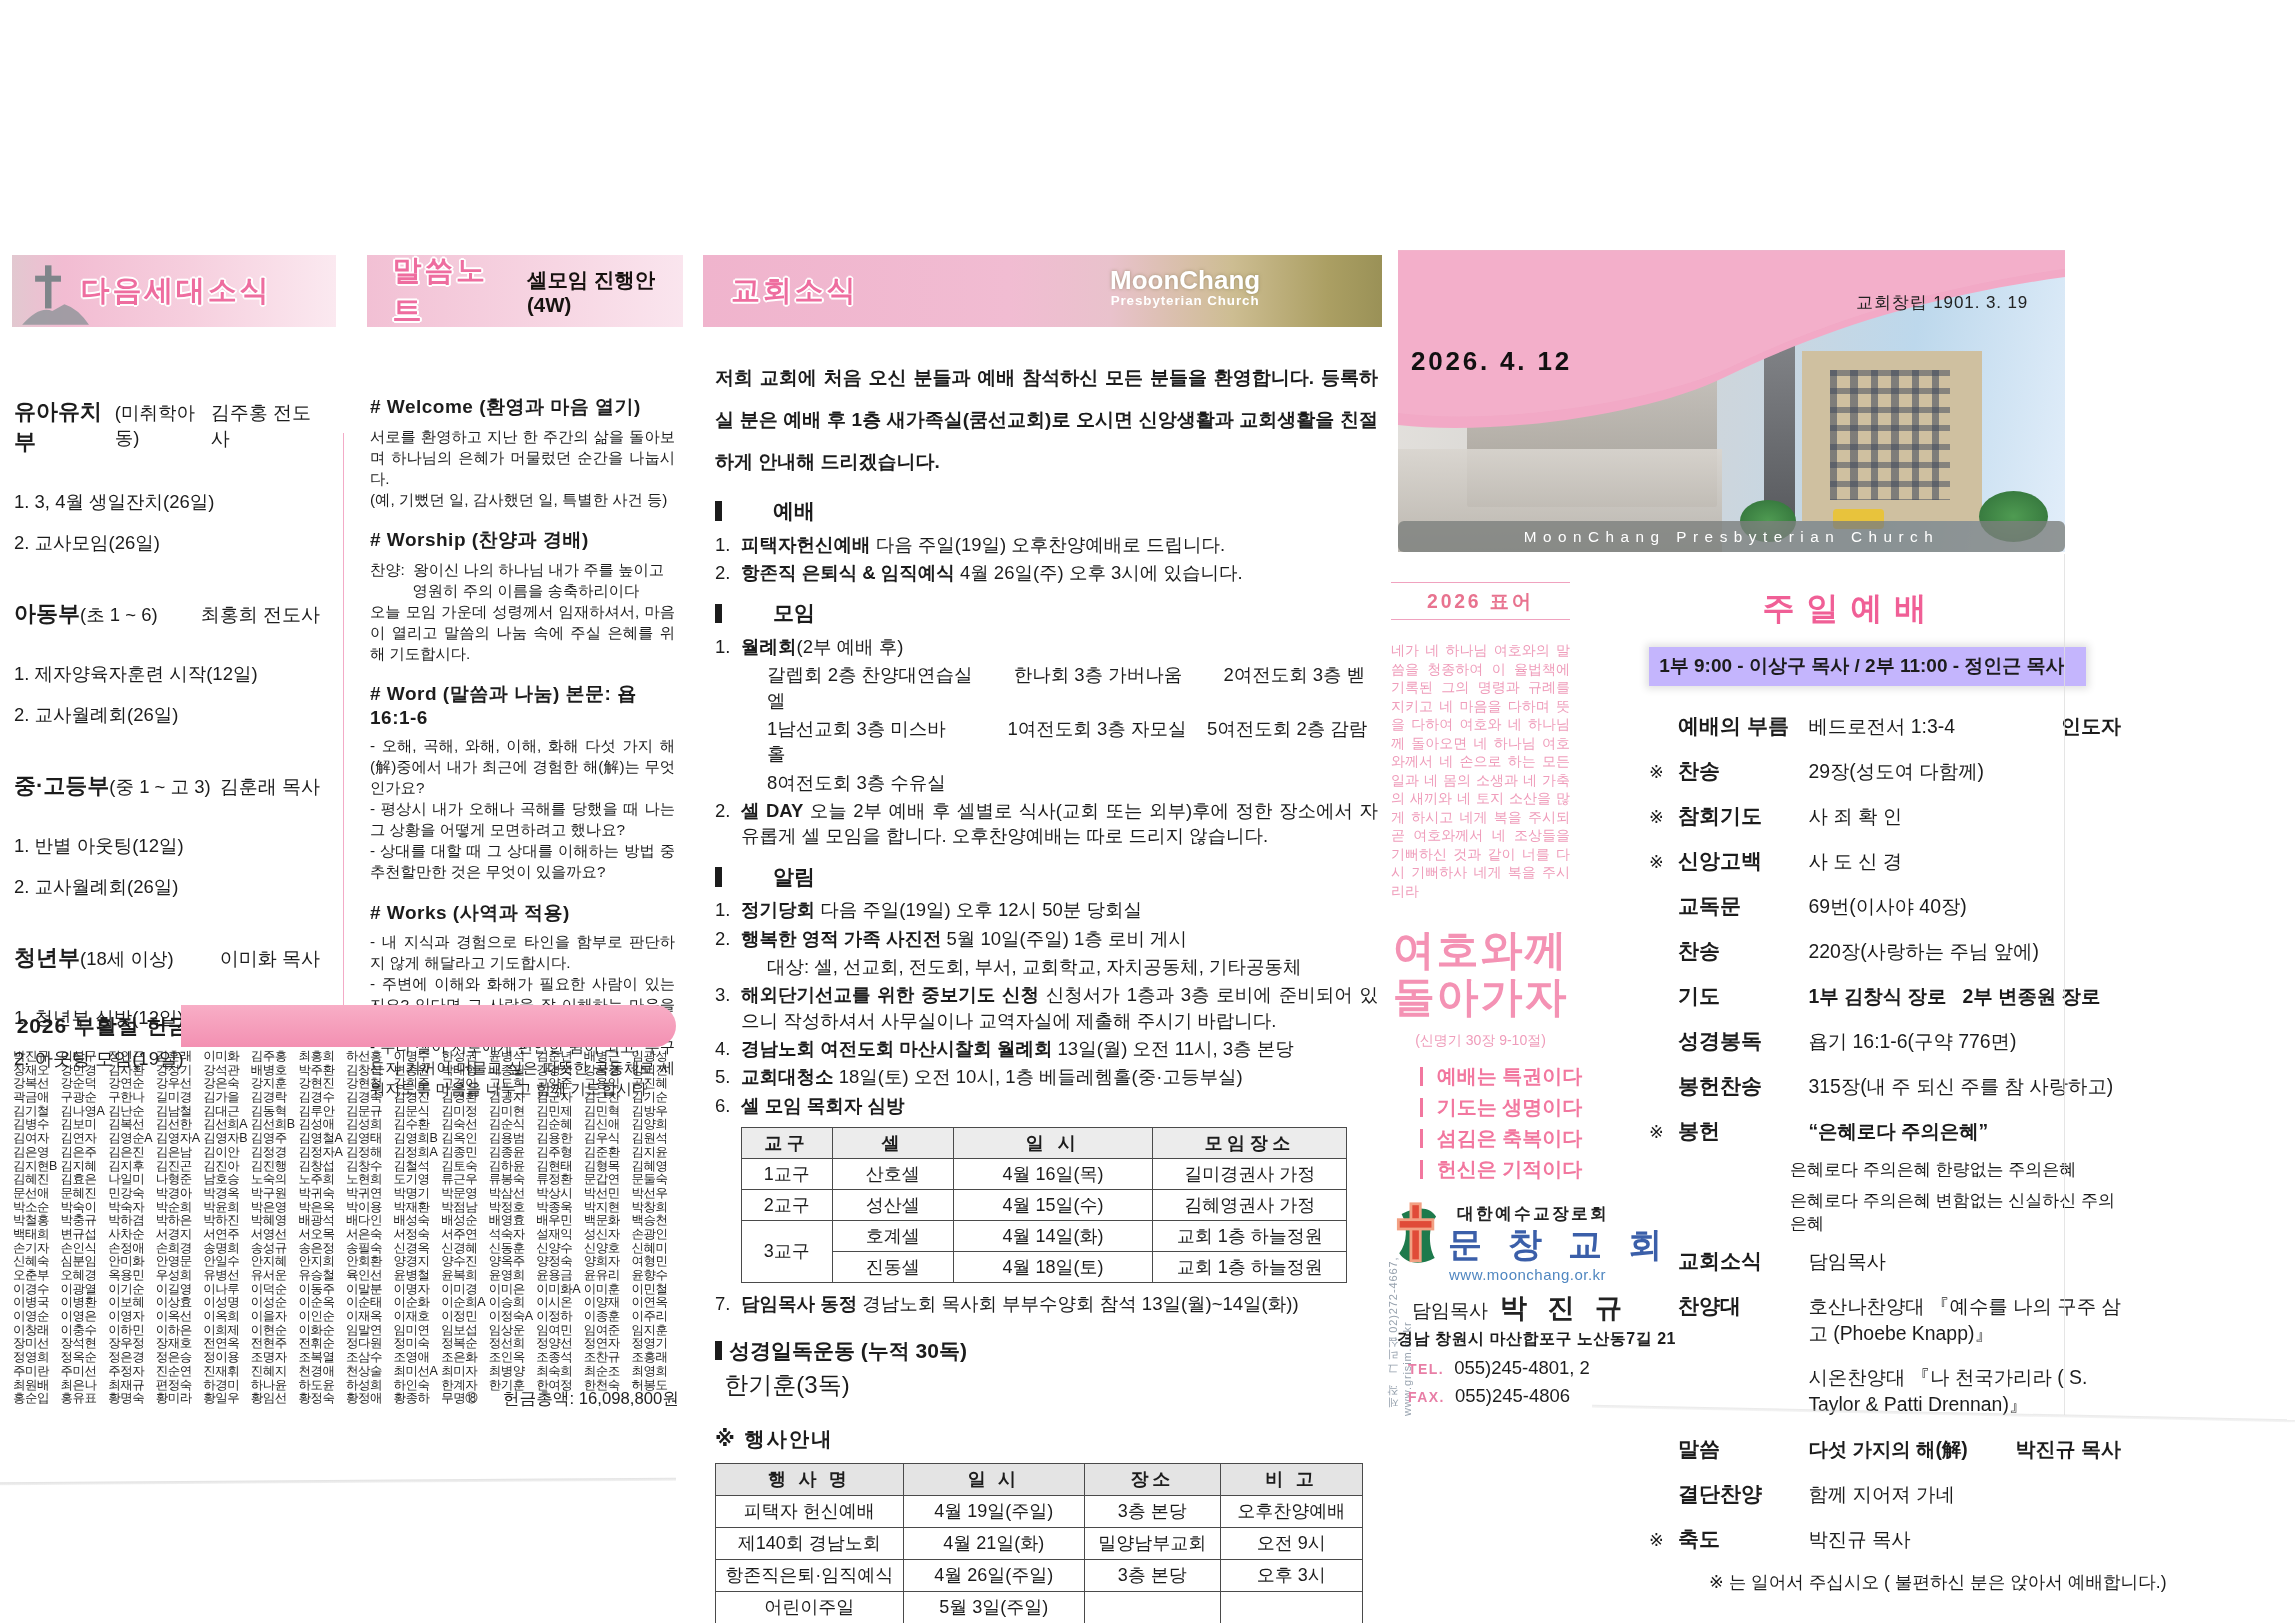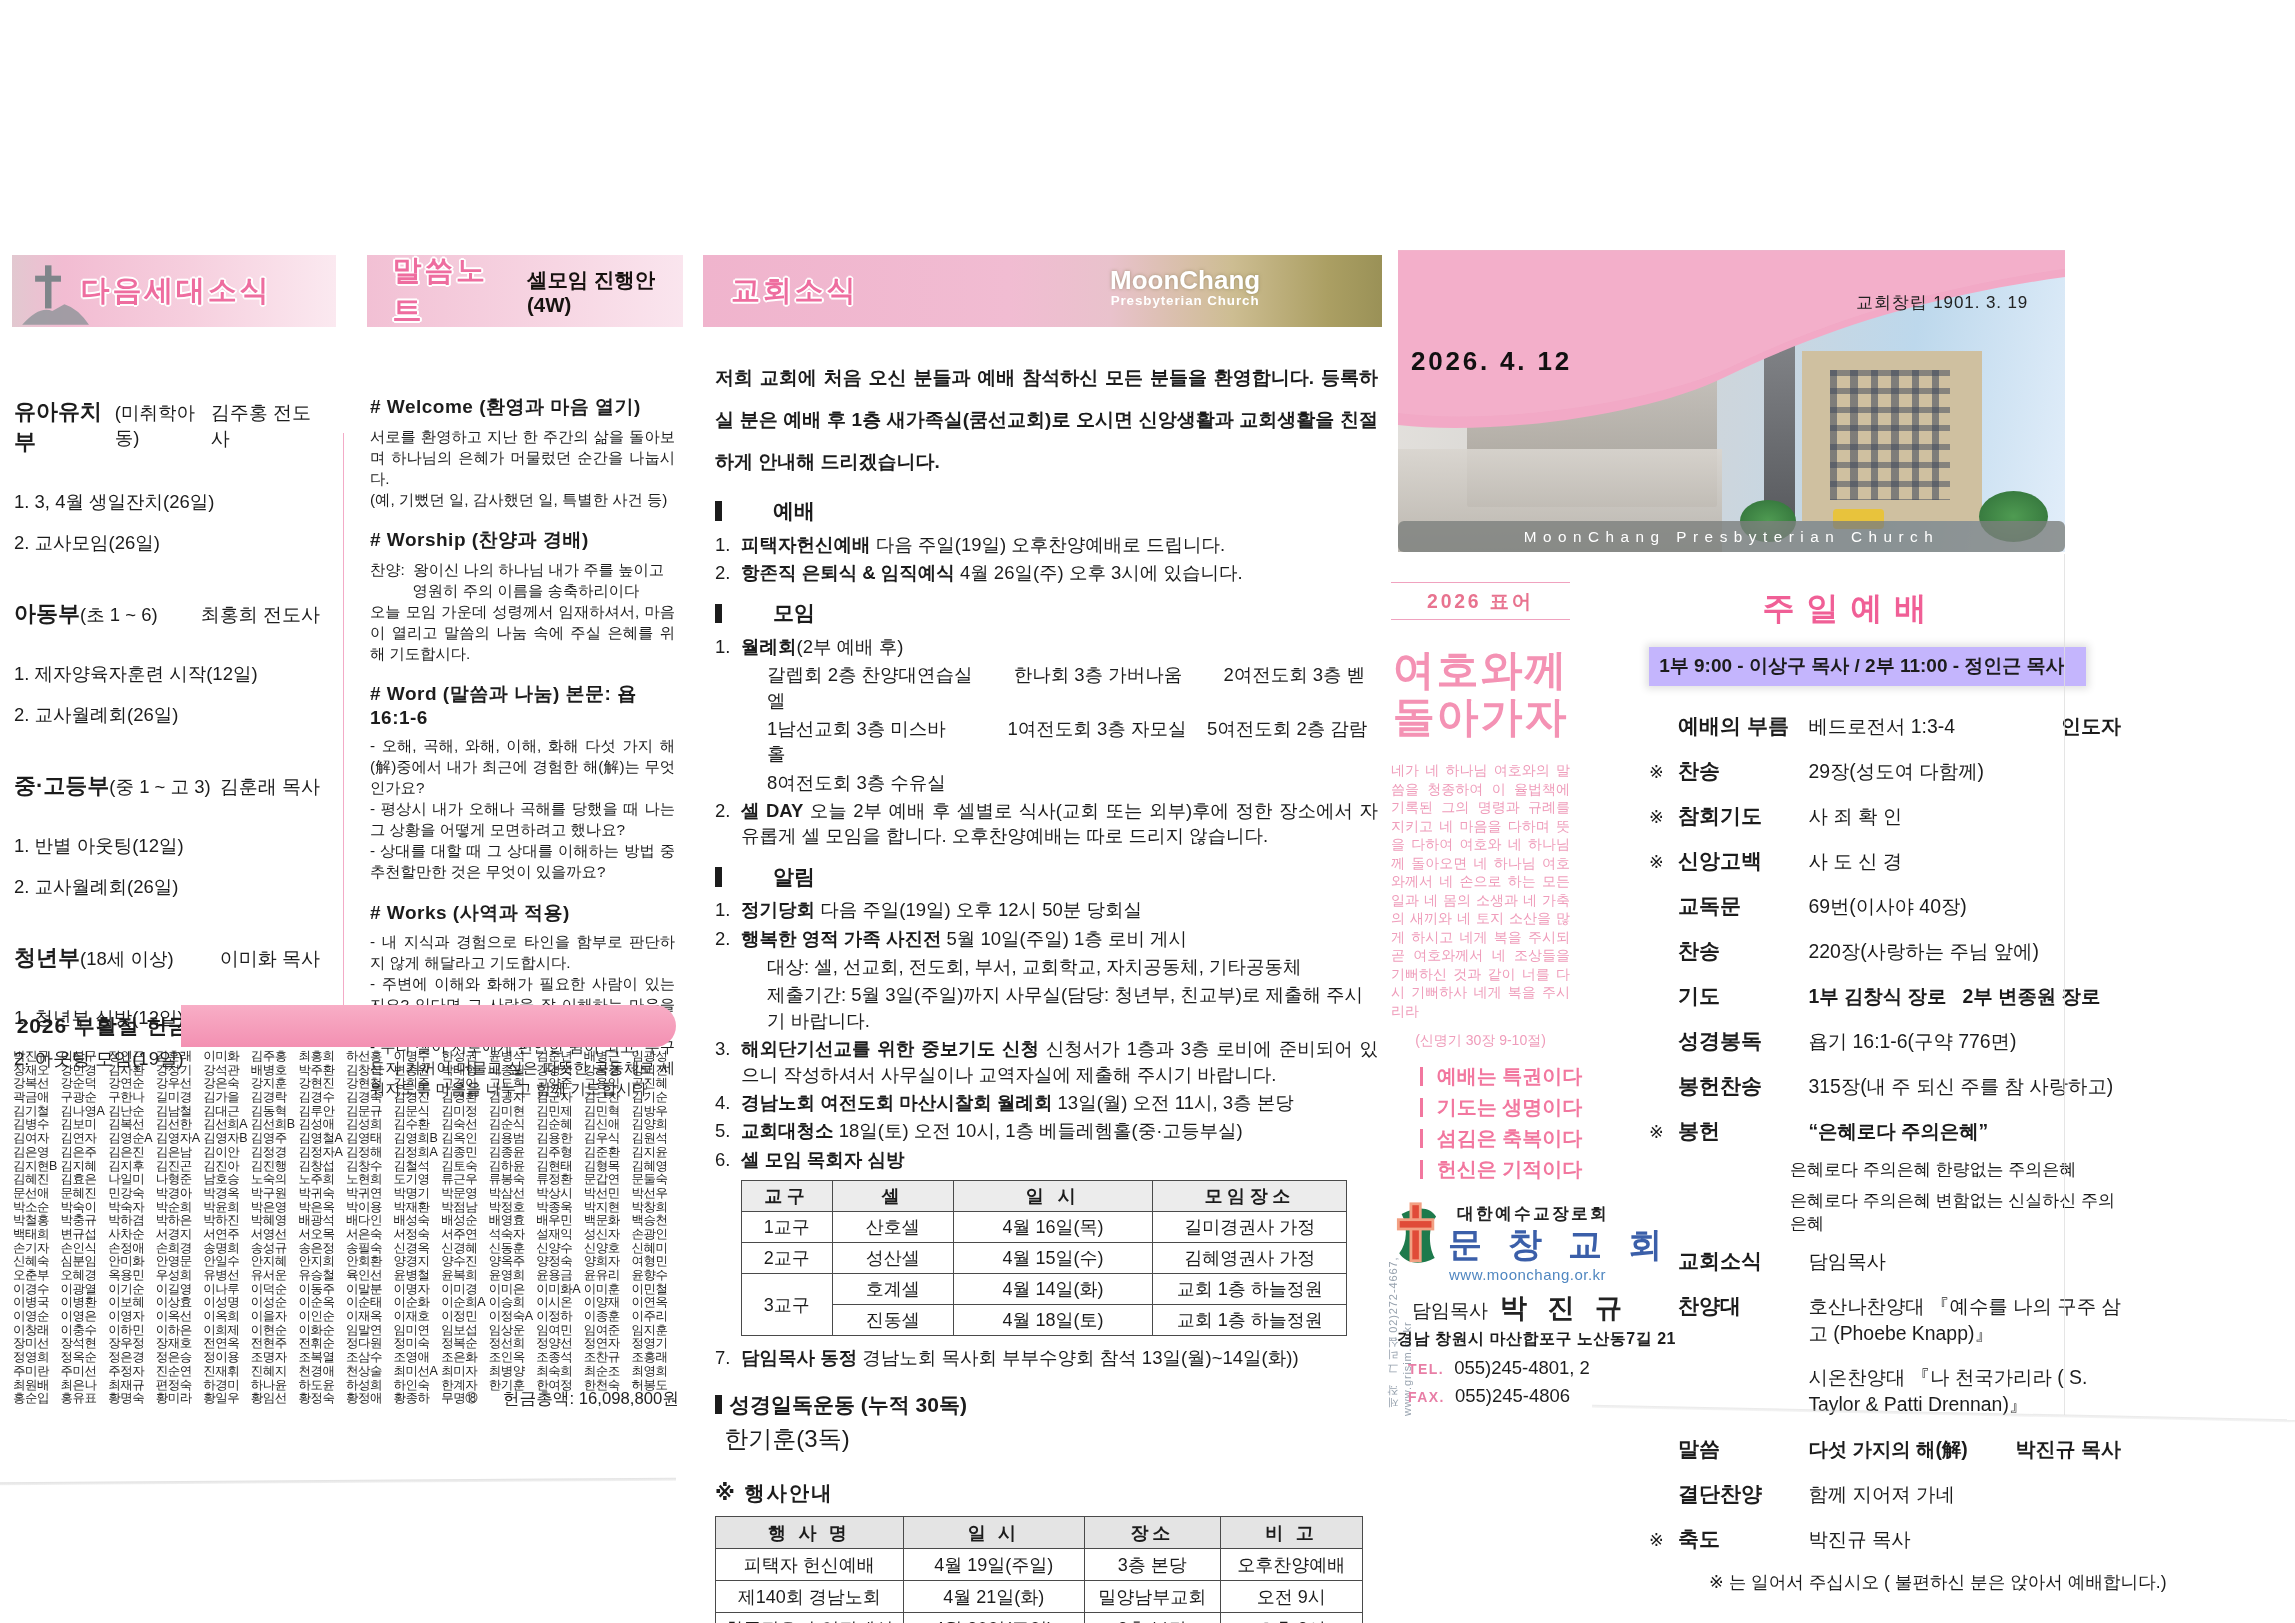--- a/index.html
+++ b/index.html
@@ -232,21 +232,20 @@
       <div class="c3item ind"><span>1남선교회 3층 미스바            1여전도회 3층 자모실    5여전도회 2층 감람홀</span></div>
       <div class="c3item ind"><span>8여전도회 3층 수유실</span></div>
       <div class="c3item"><span class="n">2.</span><b>셀 DAY</b><span> 오늘 2부 예배 후 셀별로 식사(교회 또는 외부)후에 정한 장소에서 자유롭게 셀 모임을 합니다. 오후찬양예배는 따로 드리지 않습니다.</span></div>
       <div class="c3head">
         <span class="sq"></span>
         <span>알림</span>
       </div>
       <div class="c3item"><span class="n">1.</span><b>정기당회</b><span> 다음 주일(19일) 오후 12시 50분 당회실</span></div>
       <div class="c3item"><span class="n">2.</span><b>행복한 영적 가족 사진전</b><span> 5월 10일(주일) 1층 로비 게시</span></div>
       <div class="c3item ind"><span>대상: 셀, 선교회, 전도회, 부서, 교회학교, 자치공동체, 기타공동체</span></div>
-      <div class="c3item ind"><span>제출기간: 5월 3일(주일)까지 사무실(담당: 청년부, 친교부)로 제출해 주시기 바랍니다.</span></div>
       <div class="c3item"><span class="n">3.</span><b>해외단기선교를 위한 중보기도 신청</b><span> 신청서가 1층과 3층 로비에 준비되어 있으니 작성하셔서 사무실이나 교역자실에 제출해 주시기 바랍니다.</span></div>
       <div class="c3item"><span class="n">4.</span><b>경남노회 여전도회 마산시찰회 월례회</b><span> 13일(월) 오전 11시, 3층 본당</span></div>
       <div class="c3item"><span class="n">5.</span><b>교회대청소</b><span> 18일(토) 오전 10시, 1층 베들레헴홀(중·고등부실)</span></div>
       <div class="c3item"><span class="n">6.</span><b>셀 모임 목회자 심방</b></div>
       <table id="cell-table">
         <tbody>
           <tr>
             <th style="width: 15%;">교구</th>
             <th style="width: 20%;">셀</th>
             <th style="width: 33%;">일  시</th>
@@ -762,25 +761,25 @@
   </svg>
   <div id="photo-founded">교회창립 1901. 3. 19</div>
   <div id="photo-date">2026.  4.  12</div>
   <div id="en-bar">MoonChang Presbyterian Church</div>
 </div>
 
 <div class="abs" id="motto">
   <div class="mline"></div>
   <div id="motto-label">2026 표어</div>
   <div class="mline"></div>
+  <div id="scripture">네가 네 하나님 여호와의 말씀을 청종하여 이 율법책에 기록된 그의 명령과 규례를 지키고 네 마음을 다하며 뜻을 다하여 여호와 네 하나님께 돌아오면 네 하나님 여호와께서 네 손으로 하는 모든 일과 네 몸의 소생과 네 가축의 새끼와 네 토지 소산을 많게 하시고 네게 복을 주시되 곧 여호와께서 네 조상들을 기뻐하신 것과 같이 너를 다시 기뻐하사 네게 복을 주시리라</div>
   <div id="motto-big">
     <div>여호와께</div>
     <div>돌아가자</div>
   </div>
-  <div id="scripture">네가 네 하나님 여호와의 말씀을 청종하여 이 율법책에 기록된 그의 명령과 규례를 지키고 네 마음을 다하며 뜻을 다하여 여호와 네 하나님께 돌아오면 네 하나님 여호와께서 네 손으로 하는 모든 일과 네 몸의 소생과 네 가축의 새끼와 네 토지 소산을 많게 하시고 네게 복을 주시되 곧 여호와께서 네 조상들을 기뻐하신 것과 같이 너를 다시 기뻐하사 네게 복을 주시리라</div>
   <div id="scripture-ref">(신명기 30장 9-10절)</div>
 </div>
 
 <div class="abs" id="slogans">
     <div class="slogan">
       <span class="sbar"></span>
       <span>예배는 특권이다</span>
     </div>
     <div class="slogan">
       <span class="sbar"></span>

